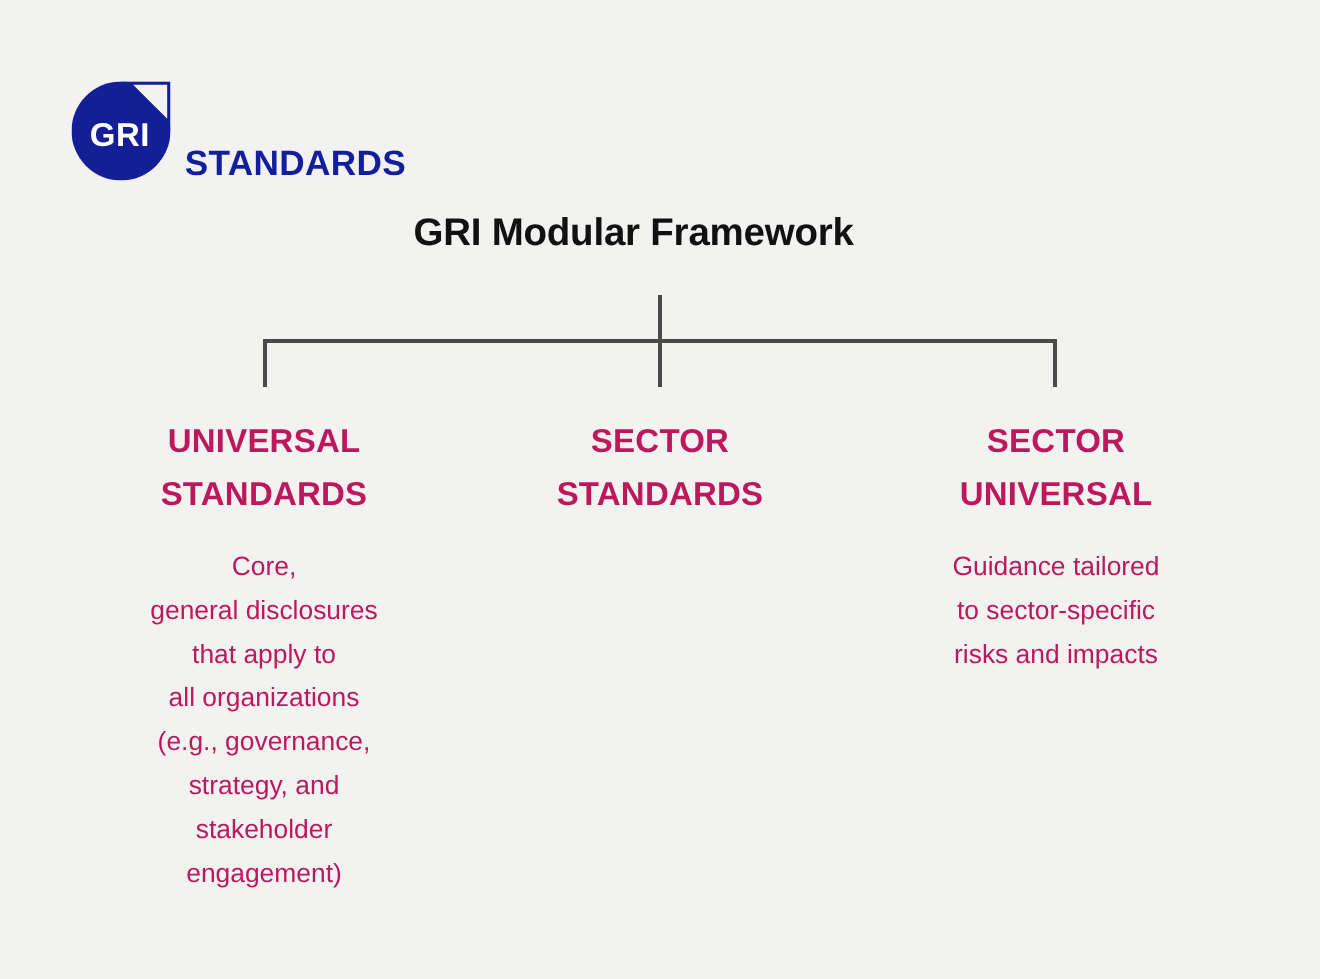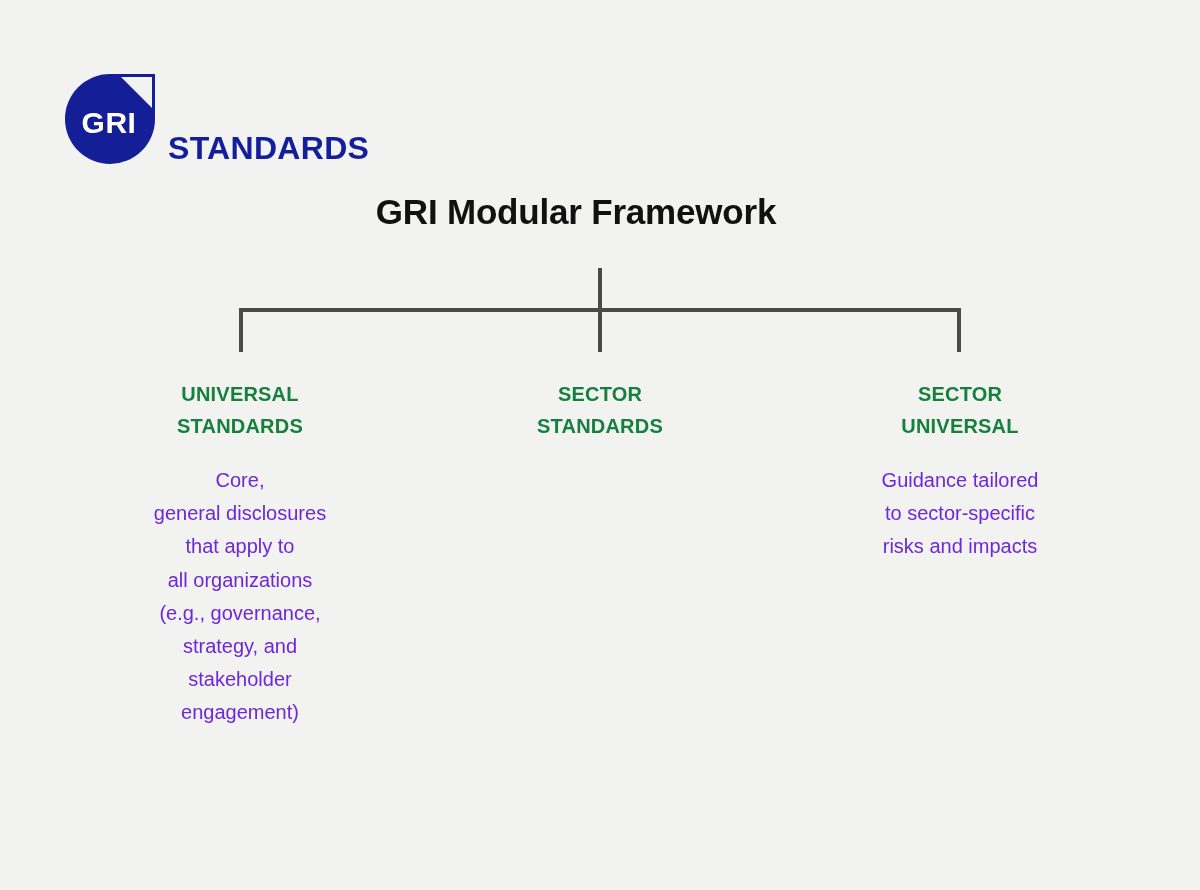--- a/index.html
+++ b/index.html
@@ -81,32 +81,32 @@
     width: 360px;
     text-align: center;
     padding: 0 10px;
     box-sizing: border-box;
   }
   .col-universal { margin-left: 60px; }
   .col-topic     { margin-left: 0px;  }
   .col-sector    { margin-left: 0px;  }
 
   .col-heading {
-    font-size: 20px;
+    font-size: 30px;
     font-weight: bold;
-    color: #15803d;
+    color: #be185d;
     line-height: 1.6;
     letter-spacing: 0.2px;
     white-space: pre-line;
     text-align: center;
   }
   .col-body {
     margin-top: 22px;
-    font-size: 20px;
-    color: #6d28d9;
+    font-size: 24px;
+    color: #be185d;
     line-height: 1.66;
     white-space: pre-line;
     font-weight: normal;
   }
 </style>
 </head>
 <body>
 
 <div class="logo-block">
   <div class="logo-mark">

